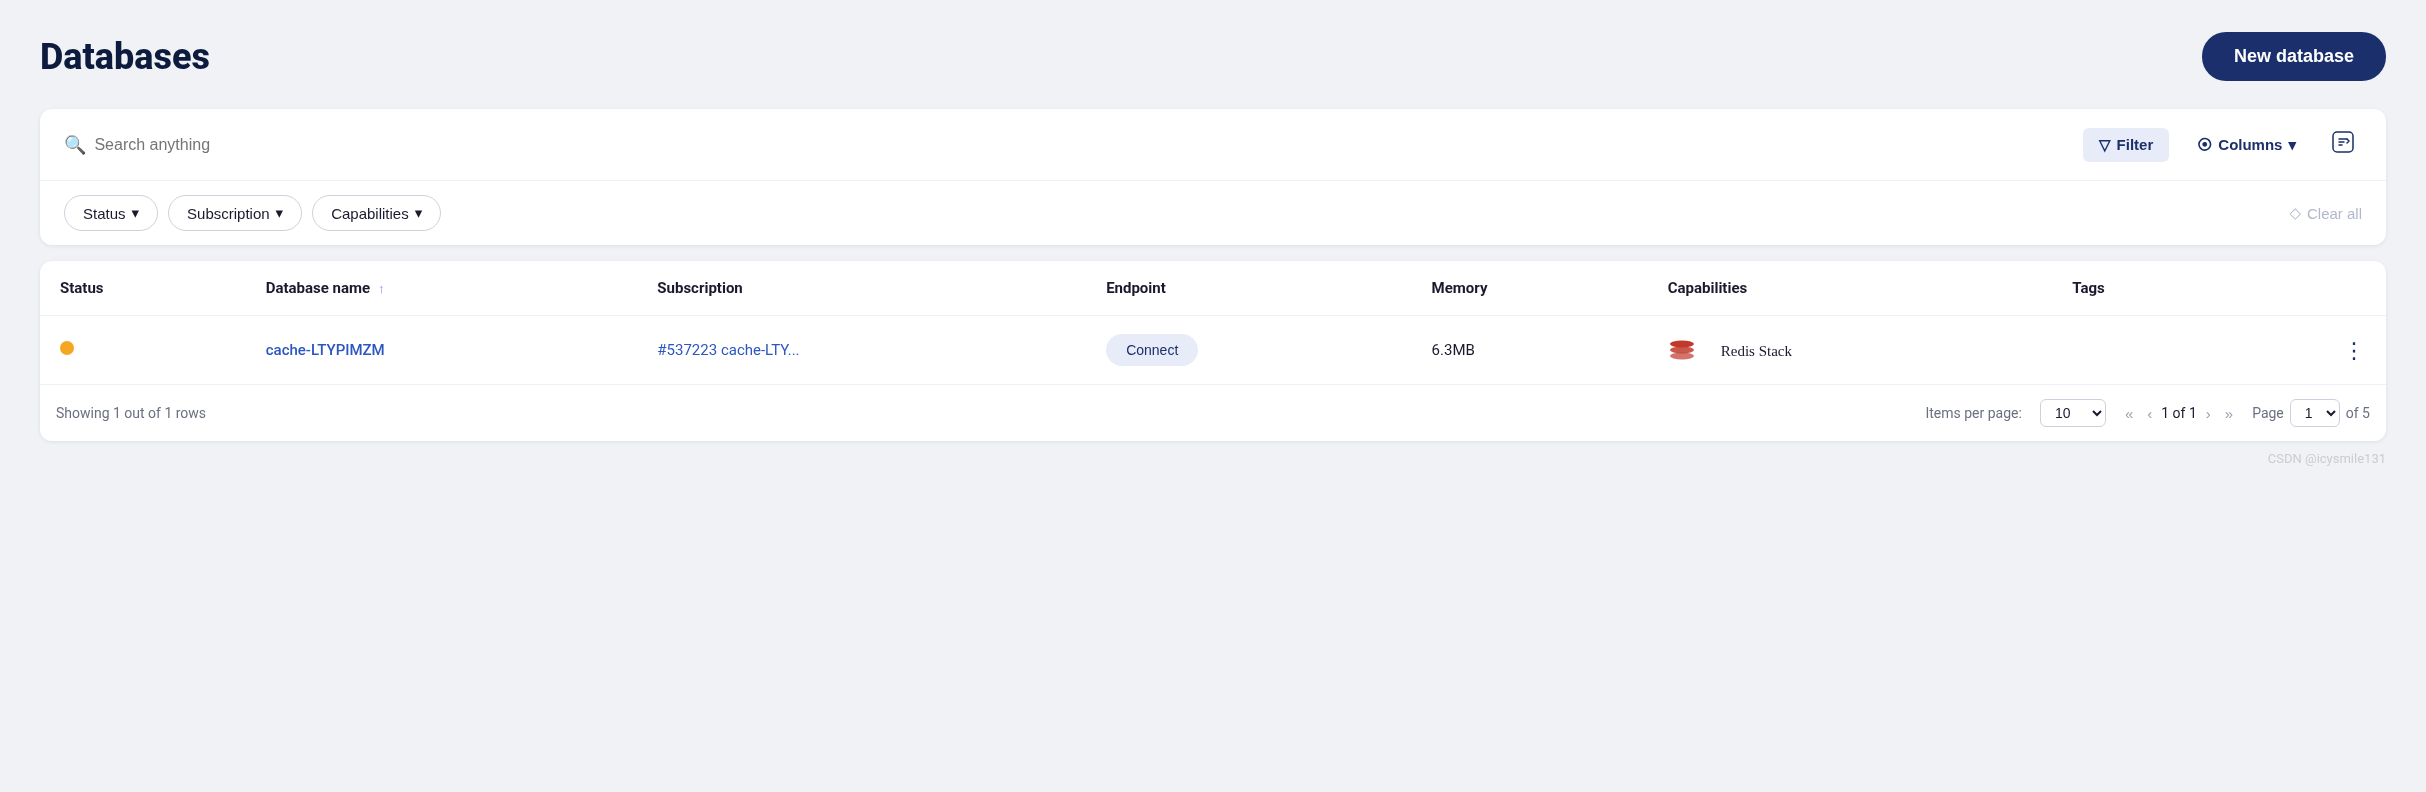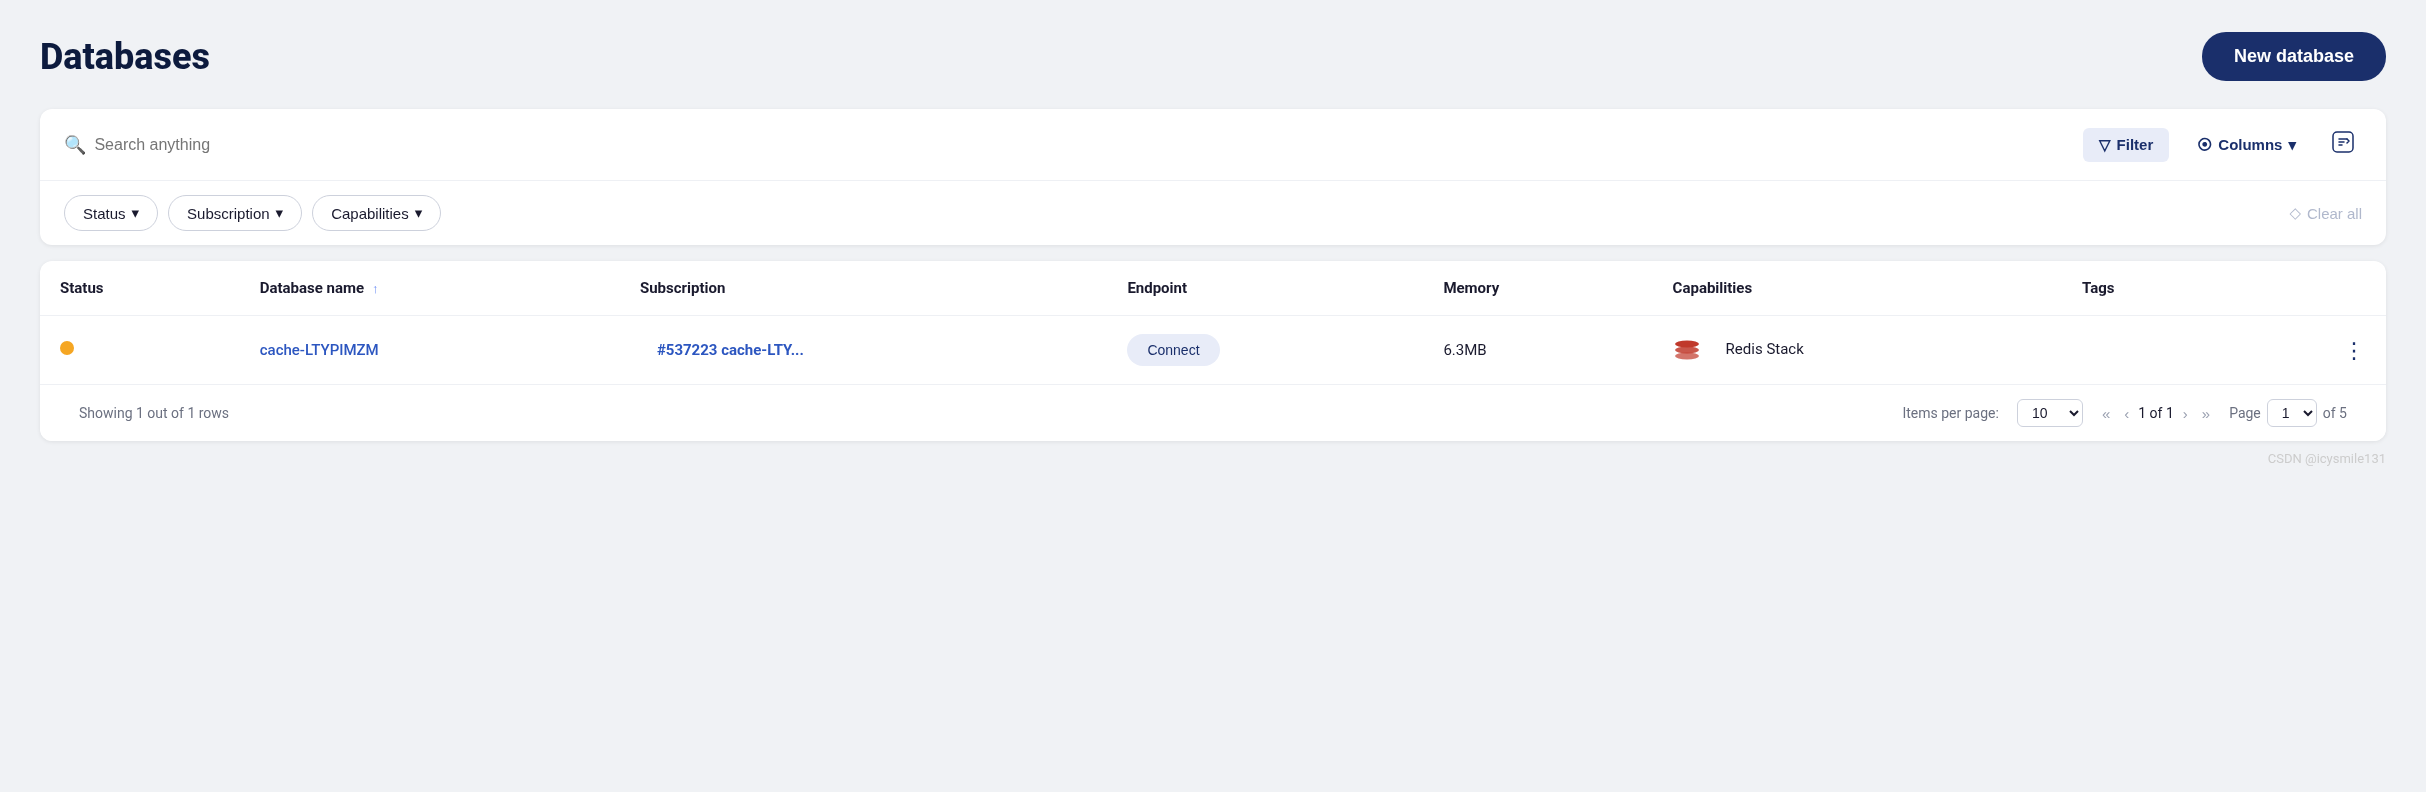--- a/index.html
+++ b/index.html
@@ -184,60 +184,60 @@
       display: inline-block;
     }
     .db-name-link {
       color: #2c56c0;
       font-weight: 500;
       text-decoration: none;
       cursor: pointer;
     }
     .subscription-link {
       color: #2c56c0;
-      font-weight: 700;
+      font-weight: 400;
       text-decoration: none;
       cursor: pointer;
-      margin-left: 17px;
     }
     .btn-connect {
       background: #e8ecf8;
       color: #1a2f6b;
       border: none;
       border-radius: 20px;
       padding: 8px 20px;
       font-size: 14px;
       font-weight: 500;
       cursor: pointer;
     }
     .capabilities-cell {
       display: flex;
-      align-items: flex-start;
+      align-items: flex-end;
       gap: 25px;
+      font-family: Liberation Serif, serif;
     }
     .redis-stack-icon {
       display: flex;
       align-items: center;
     }
     .row-actions {
       color: #1a2f6b;
       font-size: 22px;
       cursor: pointer;
       letter-spacing: 1px;
       display: flex;
       align-items: center;
       justify-content: flex-end;
     }
 
     
     .table-footer {
       display: flex;
       align-items: center;
       justify-content: space-between;
-      padding: 14px 39px;
+      padding: 14px 16px;
       font-size: 14px;
       color: #6b7080;
       border-top: 1px solid #eef0f4;
       background: #fff;
       border-radius: 0 0 12px 12px;
     }
     .pagination-right {
       display: flex;
       align-items: center;
       gap: 14px;

